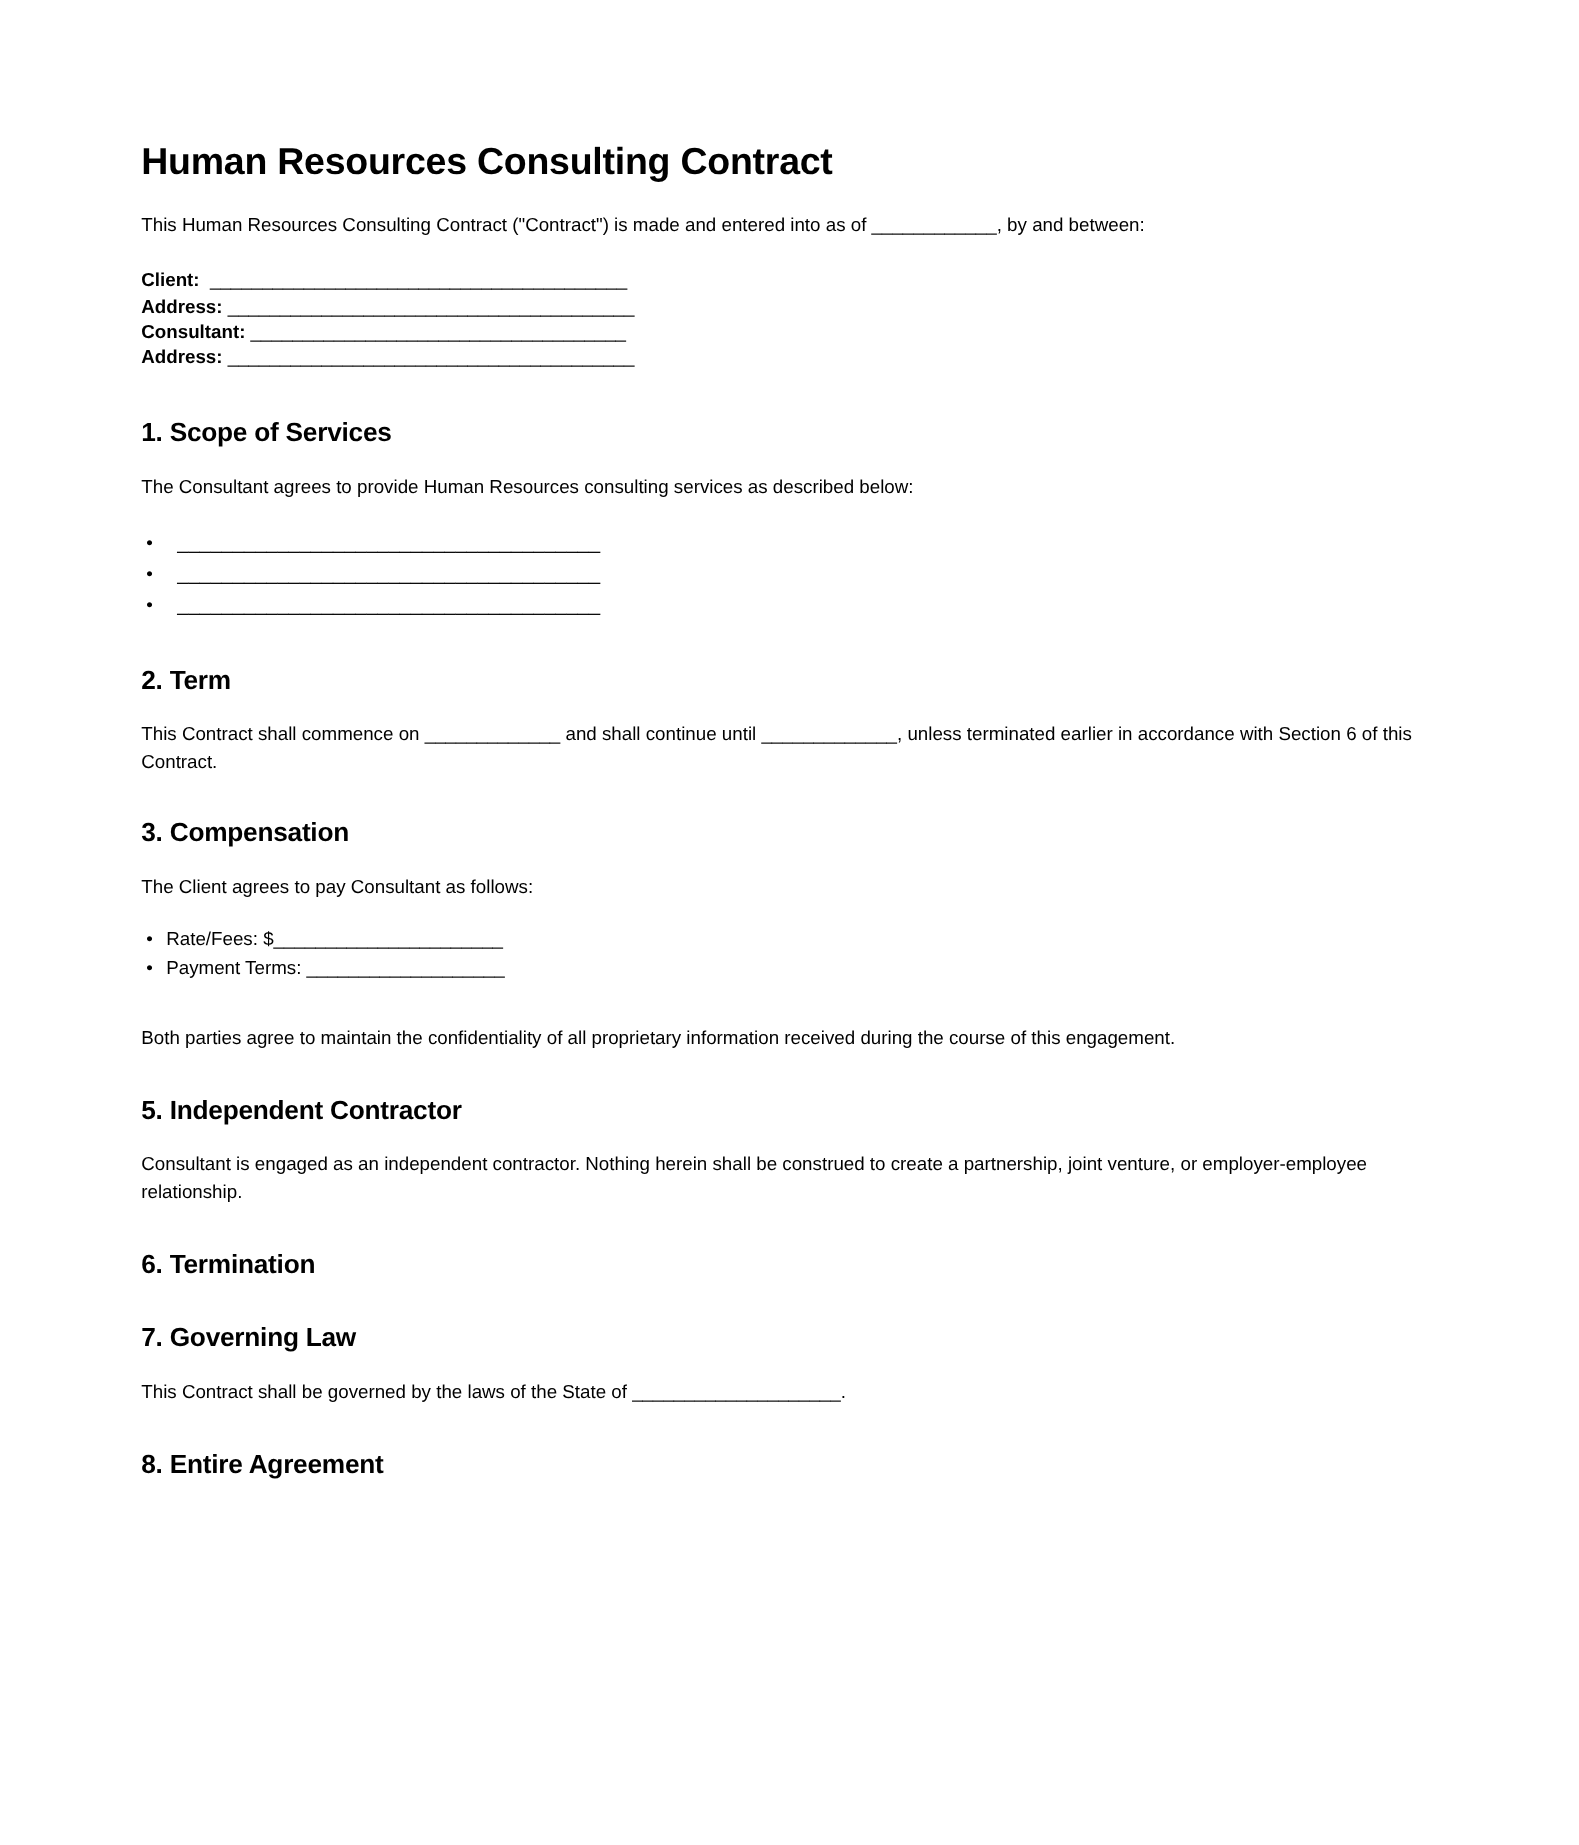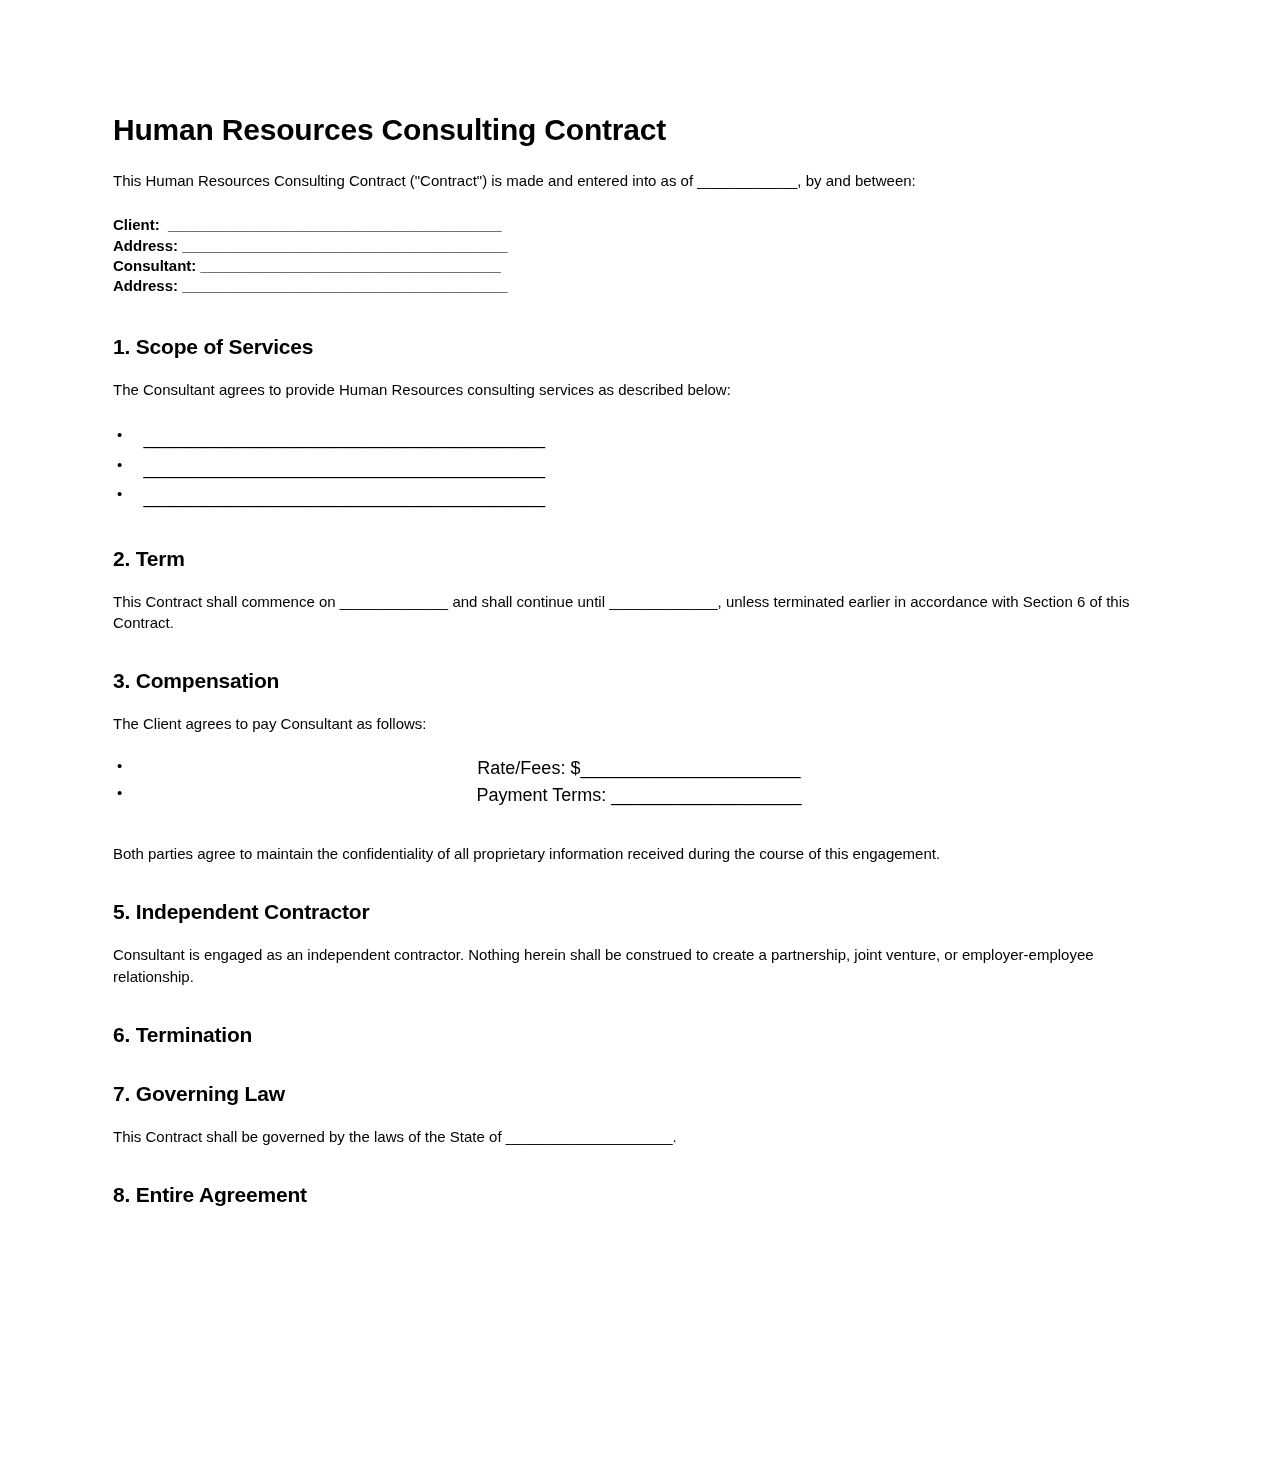--- a/index.html
+++ b/index.html
@@ -38,21 +38,21 @@
   .parties {
     margin: 0 0 38px 0;
   }
   .party-row {
     font-size: 15px;
     font-weight: bold;
     line-height: 1.35;
     white-space: pre;
   }
   .party-row .blank {
-    font-weight: bold;
+    font-weight: normal;
     letter-spacing: 0px;
   }
   h2.section-heading {
     font-size: 21px;
     font-weight: bold;
     margin: 0 0 20px 0;
     letter-spacing: -0.2px;
     line-height: 1.2;
   }
   .section {
@@ -64,44 +64,43 @@
     margin: 0;
     max-width: 1030px;
   }
   ul.blank-list {
     list-style: none;
     margin: 22px 0 0 0;
     padding: 0;
   }
   ul.blank-list li {
     position: relative;
-    font-size: 19px;
+    font-size: 16px;
     line-height: 1.55;
     padding-left: 20px;
     white-space: pre;
   }
   ul.blank-list li::before {
     content: "\2022";
     position: absolute;
     left: 4px;
     top: 0;
     font-size: 15px;
   }
   ul.value-list {
     list-style: none;
     margin: 20px 0 0 0;
     padding: 0;
   }
   ul.value-list li {
     position: relative;
-    font-size: 18px;
+    font-size: 15px;
     line-height: 1.5;
     padding-left: 20px;
     white-space: pre;
-    text-align: center;
   }
   ul.value-list li::before {
     content: "\2022";
     position: absolute;
     left: 4px;
     top: 0;
     font-size: 15px;
   }
   .signatures {
     display: flex;

